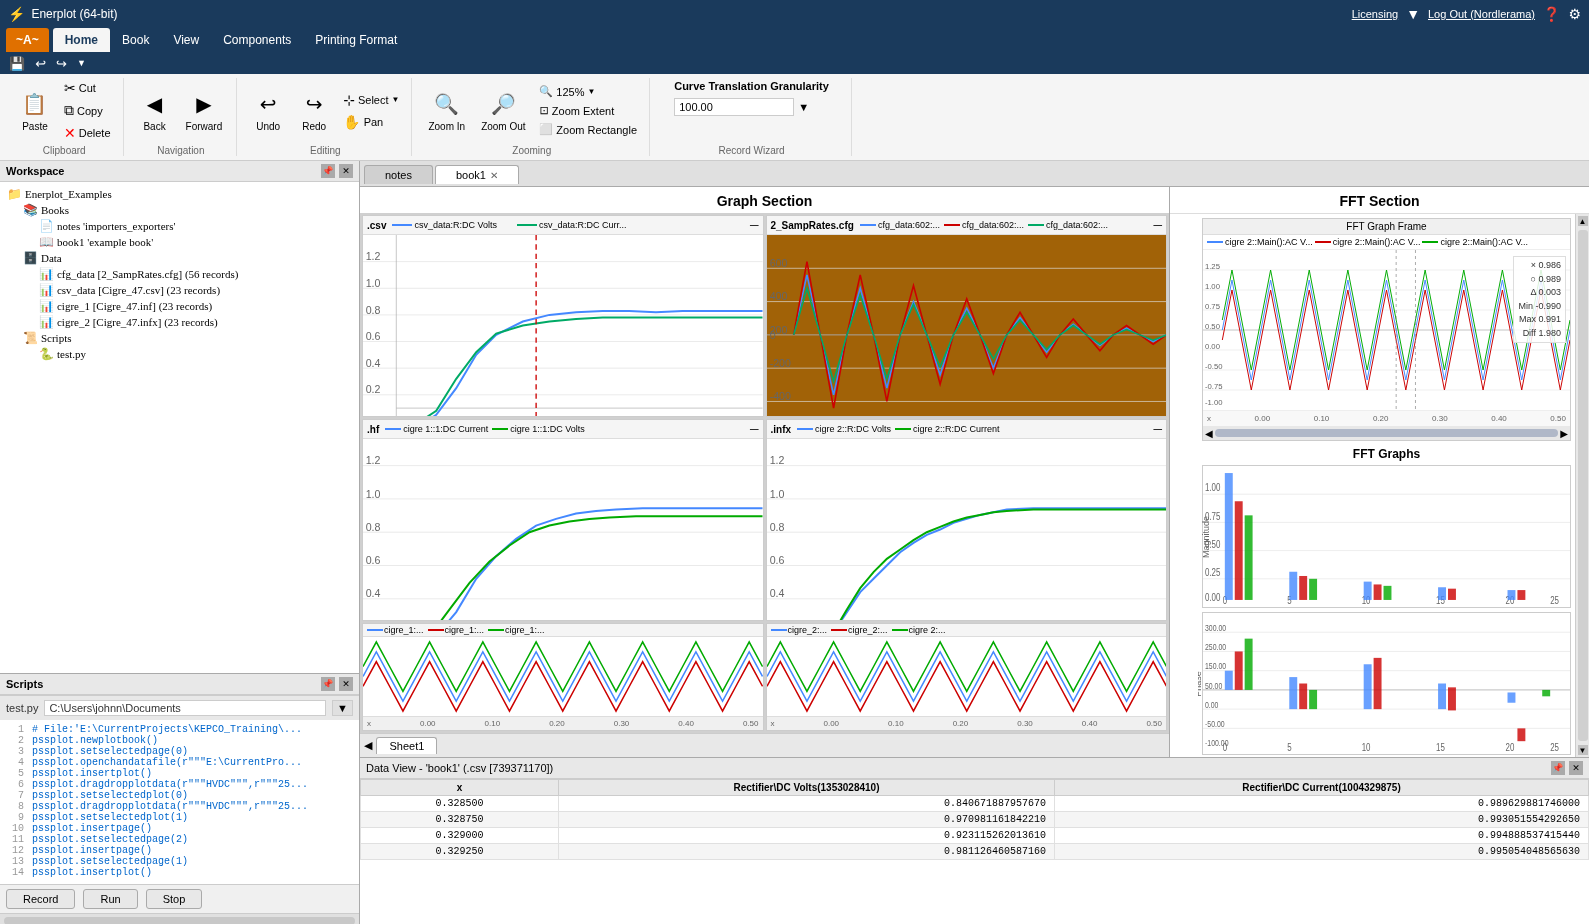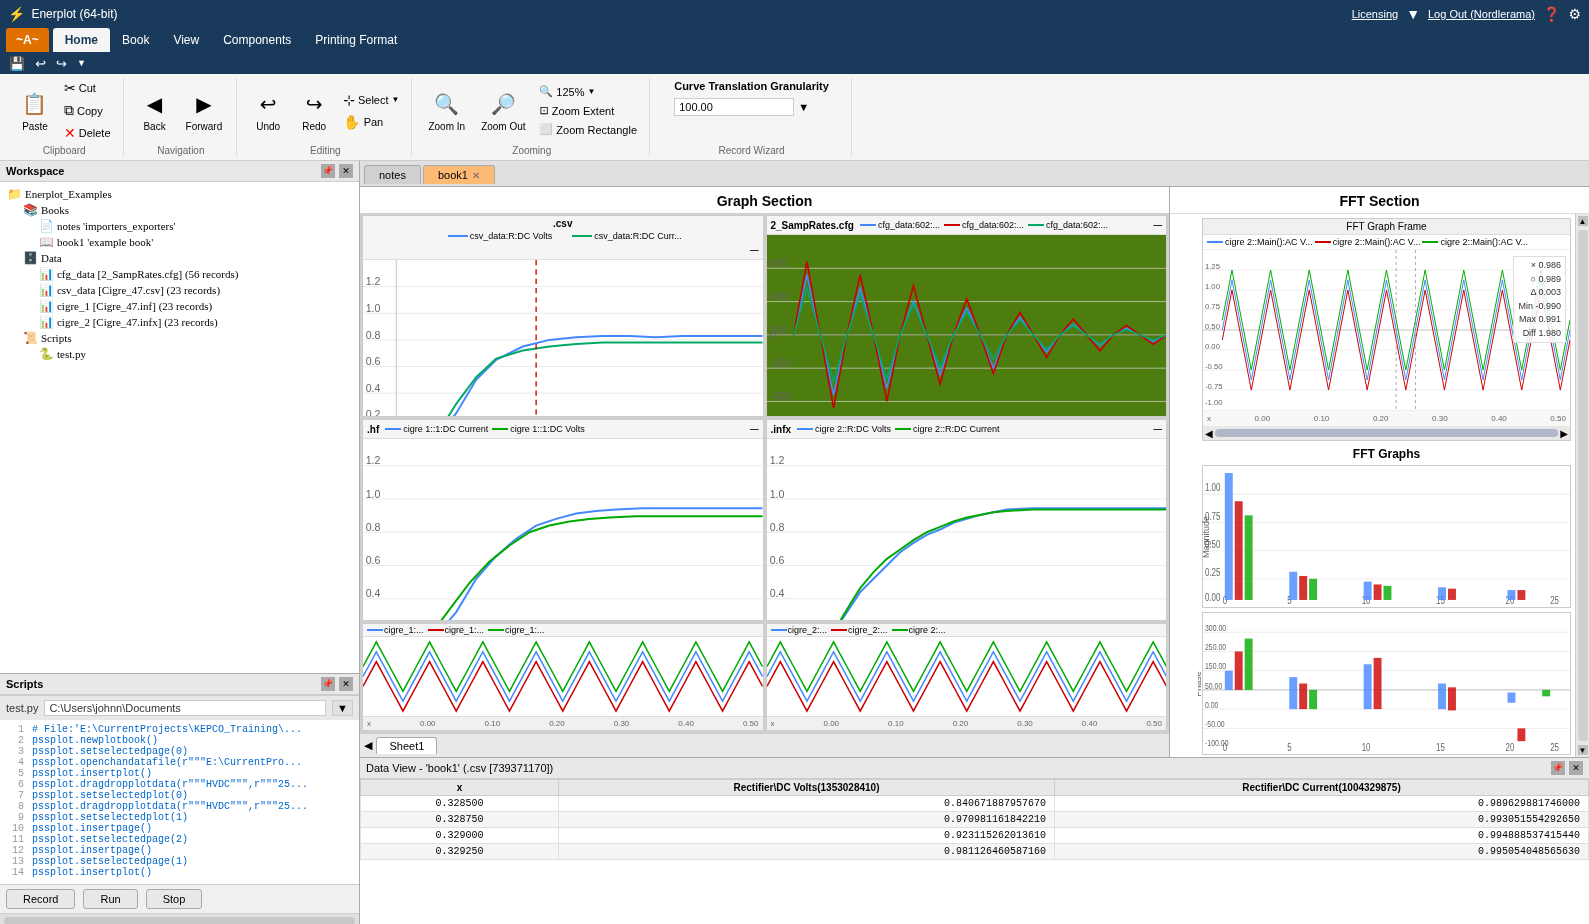--- a/index.html
+++ b/index.html
@@ -61,22 +61,22 @@
     .scripts-content { flex: 1; overflow-y: auto; padding: 4px; font-family: 'Courier New', monospace; font-size: 10px; background: #fff; color: #333; }
     .script-line { display: flex; gap: 8px; }
     .line-num { color: #999; min-width: 20px; text-align: right; }
     .line-code { color: #0066cc; }
     .scripts-toolbar { padding: 4px 6px; background: #e8e8e8; border-top: 1px solid #ccc; display: flex; gap: 6px; align-items: center; }
     .script-filename { font-size: 11px; color: #333; }
     .script-path { font-size: 11px; color: #333; background: white; border: 1px solid #ccc; padding: 1px 4px; flex: 1; }
     .scripts-buttons { padding: 4px 6px; display: flex; gap: 8px; border-top: 1px solid #ccc; background: #f0f0f0; }
     .action-btn { padding: 3px 16px; background: #e8e8e8; border: 1px solid #aaa; border-radius: 3px; cursor: pointer; font-size: 11px; }
     .tabs-bar { background: #e0e0e0; display: flex; align-items: center; border-bottom: 1px solid #aaa; padding: 2px 4px 0; height: 26px; }
-    .tab { padding: 3px 14px; background: #d0d0d0; border: 1px solid #aaa; border-bottom: none; border-radius: 3px 3px 0 0; cursor: pointer; font-size: 11px; display: flex; align-items: center; gap: 4px; margin-right: 2px; }
-    .tab.active { background: #fdba74; justify-content: center; }
+    .tab { padding: 3px 20px; background: #d0d0d0; border: 1px solid #aaa; border-bottom: none; border-radius: 3px 3px 0 0; cursor: pointer; font-size: 11px; display: flex; align-items: center; gap: 4px; margin-right: 2px; }
+    .tab.active { background: #ffffff; justify-content: center; }
     .tab-close { font-size: 10px; color: #666; cursor: pointer; }
     .graph-section-title { text-align: center; font-size: 14px; font-weight: bold; padding: 6px 0 4px; background: white; }
 
     
     .fft-panel { width: 420px; border-left: 1px solid #aaa; display: flex; flex-direction: column; background: white; overflow: hidden; }
     .fft-title { text-align: center; font-size: 14px; font-weight: bold; padding: 6px 0 4px; background: white; border-bottom: 1px solid #ddd; }
 
     
     .data-view { height: 170px; border-top: 1px solid #aaa; background: white; display: flex; flex-direction: column; }
     .data-view-header { background: #e8e8e8; padding: 3px 6px; font-size: 11px; display: flex; align-items: center; justify-content: space-between; border-bottom: 1px solid #ccc; }
@@ -402,21 +402,21 @@
     </div>
 
     <div style="flex:1;display:flex;overflow:hidden;">
 
       <div style="flex:1;display:flex;flex-direction:column;overflow:hidden;background:white;">
         <div class="graph-section-title">Graph Section</div>
 
         <div style="display:grid;grid-template-columns:1fr 1fr;grid-template-rows:1fr 1fr;gap:2px;flex:1;padding:2px;background:#d0d0d0;overflow:hidden;">
 
           <div style="background:white;border:1px solid #ccc;display:flex;flex-direction:column;overflow:hidden;">
-            <div style="display:flex;align-items:center;padding:2px 4px;background:#f5f5f5;border-bottom:1px solid #ddd;flex-wrap:wrap;gap:2px;flex-direction:column;">
+            <div style="display:flex;align-items:center;padding:2px 4px;background:#f5f5f5;border-bottom:1px solid #ddd;flex-wrap:wrap;gap:2px;">
               <span style="font-size:10px;font-weight:bold;">.csv</span>
               <div style="display:flex;gap:20px;flex-wrap:wrap;margin-left:4px;">
                 <span style="font-size:9px;display:flex;align-items:center;gap:2px;">
                   <span style="display:inline-block;width:20px;height:2px;background:#4488ff;"></span>
                   csv_data:R:DC Volts
                 </span>
                 <span style="font-size:9px;display:flex;align-items:center;gap:2px;">
                   <span style="display:inline-block;width:20px;height:2px;background:#00aa66;"></span>
                   csv_data:R:DC Curr...
                 </span>
@@ -447,21 +447,21 @@
                 <polyline points="25,148 40,145 55,135 70,115 85,90 100,75 120,65 140,60 160,58 180,57 200,57 220,58 240,57 260,57 280,57 300,57" stroke="#4488ff" stroke-width="1.5" fill="none"></polyline>
 
                 <polyline points="25,148 40,142 55,132 70,108 85,88 100,74 120,68 140,65 160,63 180,62 200,62 220,62 240,62 260,62 280,62 300,62" stroke="#00aa66" stroke-width="1.5" fill="none"></polyline>
 
                 <line x1="130" y1="0" x2="130" y2="150" stroke="#cc0000" stroke-width="1" stroke-dasharray="4,3"></line>
               </svg>
             </div>
 
           </div>
 
-          <div style="background:#4d7c0f;border:1px solid #ccc;display:flex;flex-direction:column;overflow:hidden;">
+          <div style="background:#a16207;border:1px solid #ccc;display:flex;flex-direction:column;overflow:hidden;">
             <div style="display:flex;align-items:center;padding:2px 4px;background:#f5f5f5;border-bottom:1px solid #ddd;flex-wrap:wrap;gap:2px;">
               <span style="font-size:10px;font-weight:bold;">2_SampRates.cfg</span>
               <div style="display:flex;gap:4px;flex-wrap:wrap;margin-left:4px;">
                 <span style="font-size:9px;display:flex;align-items:center;gap:2px;">
                   <span style="display:inline-block;width:16px;height:2px;background:#4488ff;"></span>cfg_data:602:...
                 </span>
                 <span style="font-size:9px;display:flex;align-items:center;gap:2px;">
                   <span style="display:inline-block;width:16px;height:2px;background:#cc0000;"></span>cfg_data:602:...
                 </span>
                 <span style="font-size:9px;display:flex;align-items:center;gap:2px;">

